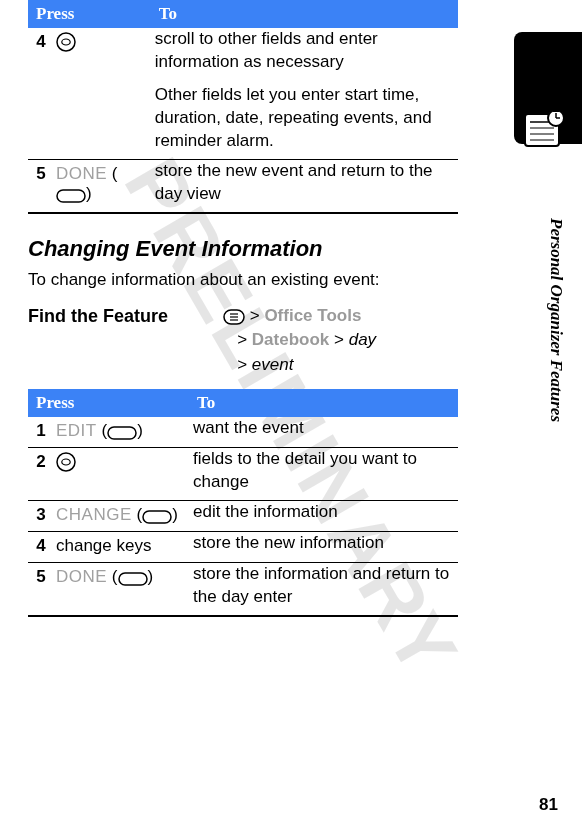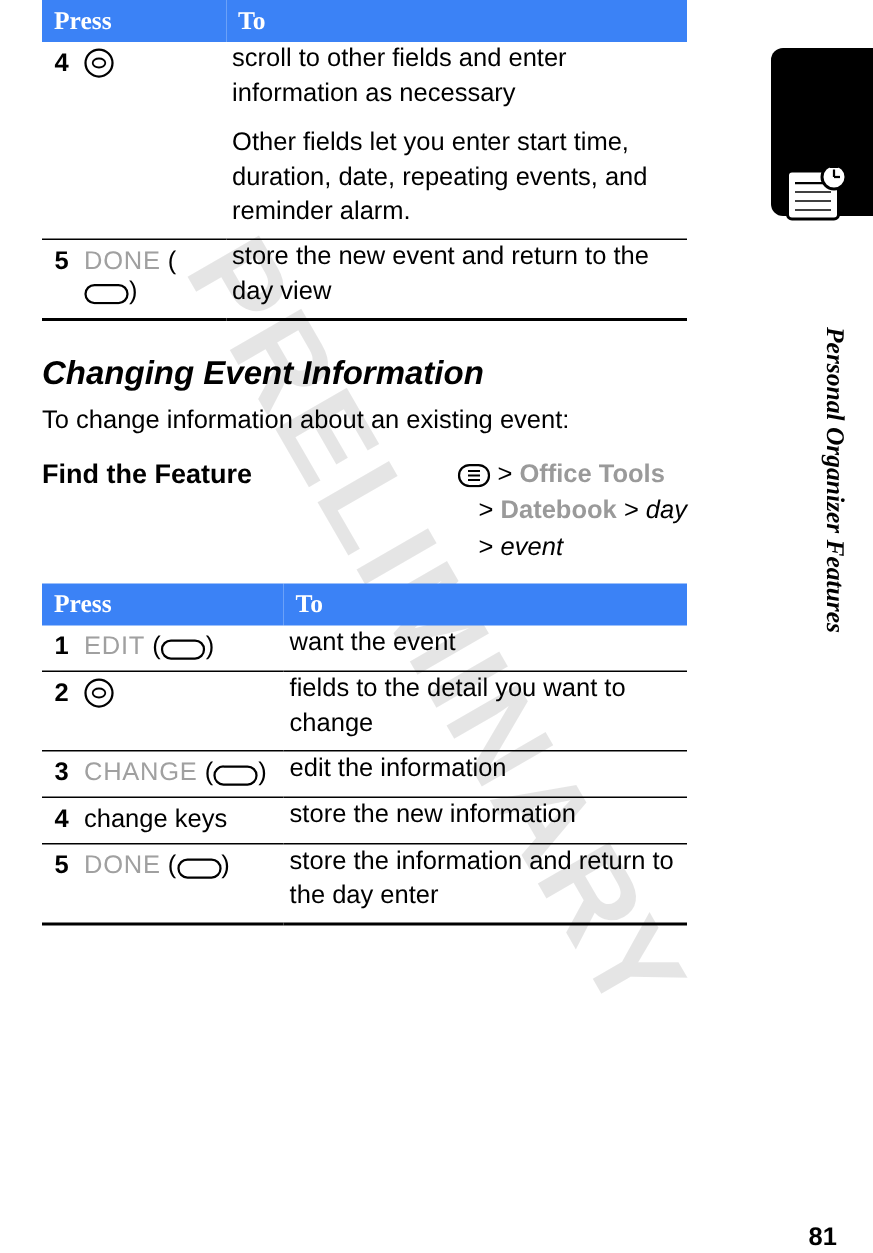--- a/index.html
+++ b/index.html
@@ -54,21 +54,21 @@
     font-family:"Times New Roman",serif;
     font-style:italic;
     font-weight:bold;
     font-size:17px;
     writing-mode:vertical-rl;
     text-align:center;
   }
   .page-num{
     position:absolute;
     right:24px;
-    bottom:0;
+    bottom:20px;
     font-weight:bold;
     font-size:17px;
   }
   table.steps{
     width:100%;
     border-collapse:collapse;
     font-size:17px;
   }
   .hdr td{
     background:#3b82f6;
@@ -111,21 +111,20 @@
     margin:22px 0 8px 0;
   }
   p.intro{
     font-size:17px;
     margin:6px 0 14px 0;
   }
   .find-feature{
     display:flex;
     align-items:flex-start;
     margin-bottom:12px;
-    justify-content:space-between;
   }
   .find-feature .lbl{
     font-family:Arial,Helvetica,sans-serif;
     font-weight:900;
     font-size:18px;
     width:195px;
     padding-top:2px;
   }
   .find-feature .path{
     font-size:17px;

